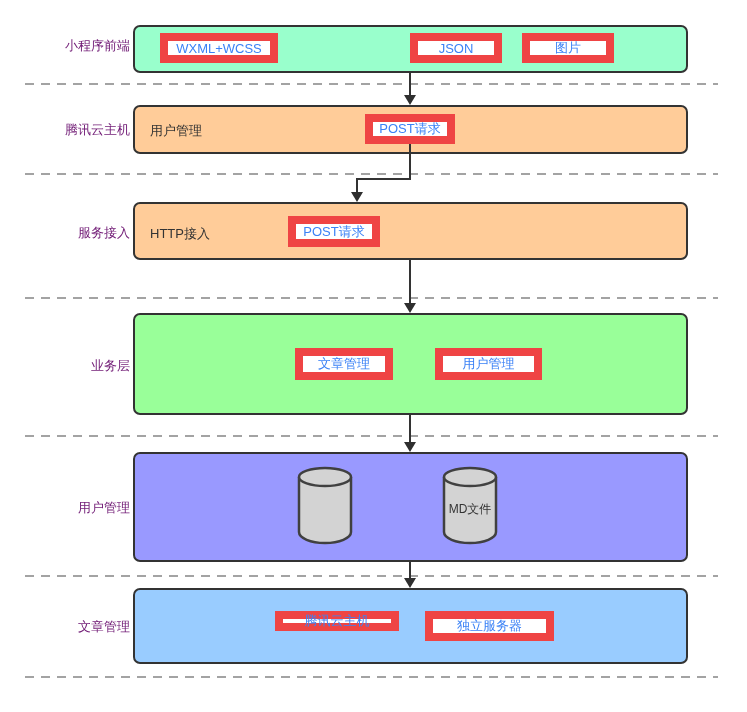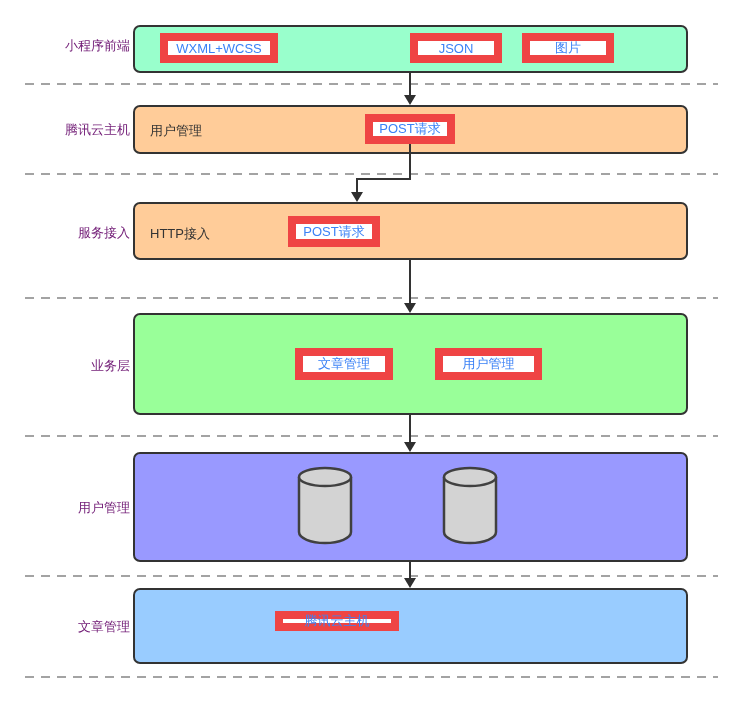--- a/index.html
+++ b/index.html
@@ -78,20 +78,22 @@
       <path d="M3 11 V66 A26 11 0 0 0 55 66 V11" fill="#d3d3d3" stroke="#404040" stroke-width="2.5"></path>
       <ellipse cx="29" cy="11" rx="26" ry="9" fill="#d3d3d3" stroke="#404040" stroke-width="2.5"></ellipse>
     </svg>
   </div>
   <div class="cyl" style="left:441px;top:466px">
     <svg width="58" height="80" viewBox="0 0 58 80">
       <path d="M3 11 V66 A26 11 0 0 0 55 66 V11" fill="#d3d3d3" stroke="#404040" stroke-width="2.5"></path>
       <ellipse cx="29" cy="11" rx="26" ry="9" fill="#d3d3d3" stroke="#404040" stroke-width="2.5"></ellipse>
     </svg>
   </div>
+  <div class="cyltext" style="left:441px;top:466px">MD文件</div>
 
   <div class="vline" style="left:409px;top:562px;height:18px"></div>
   <div class="ahead" style="left:404px;top:578px"></div>
 
   <div class="band" style="top: 588px; height: 76px; background: rgb(153, 204, 255);"></div>
   <div class="wbox" style="left:275px;top:611px;width:124px;height:20px">腾讯云主机</div>
+  <div class="wbox" style="left:425px;top:611px;width:129px;height:30px">独立服务器</div>
 
 </div>
 
 </body></html>

